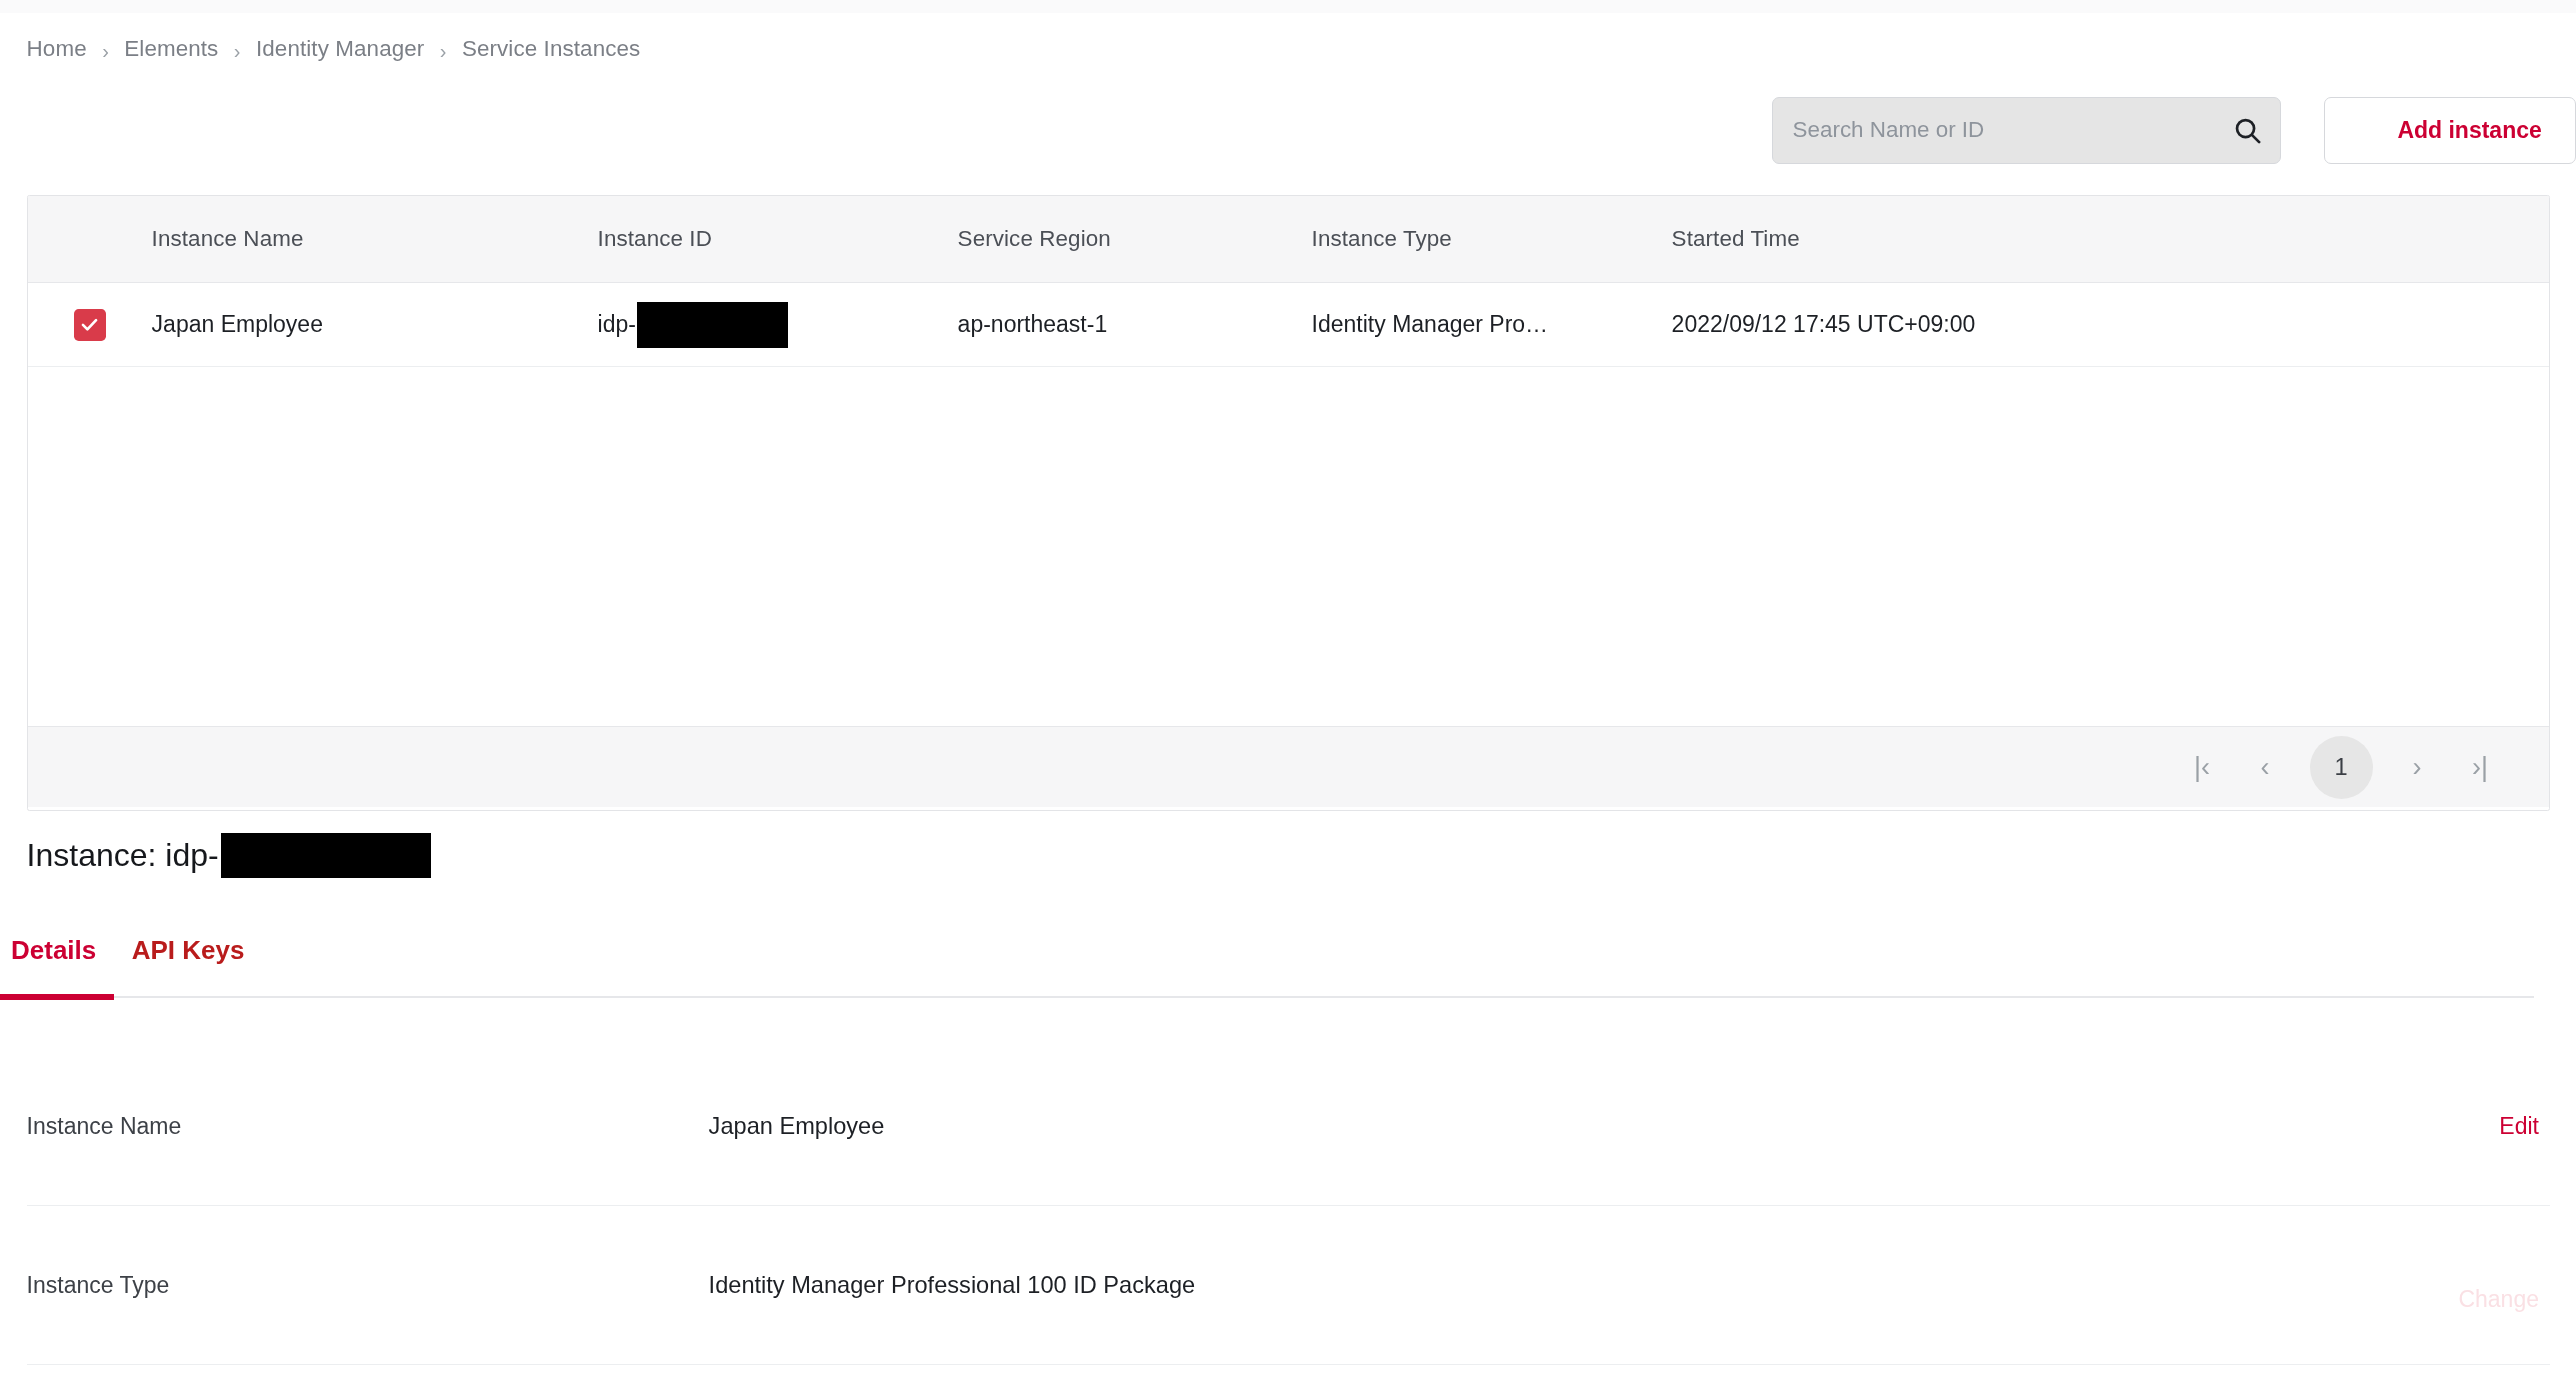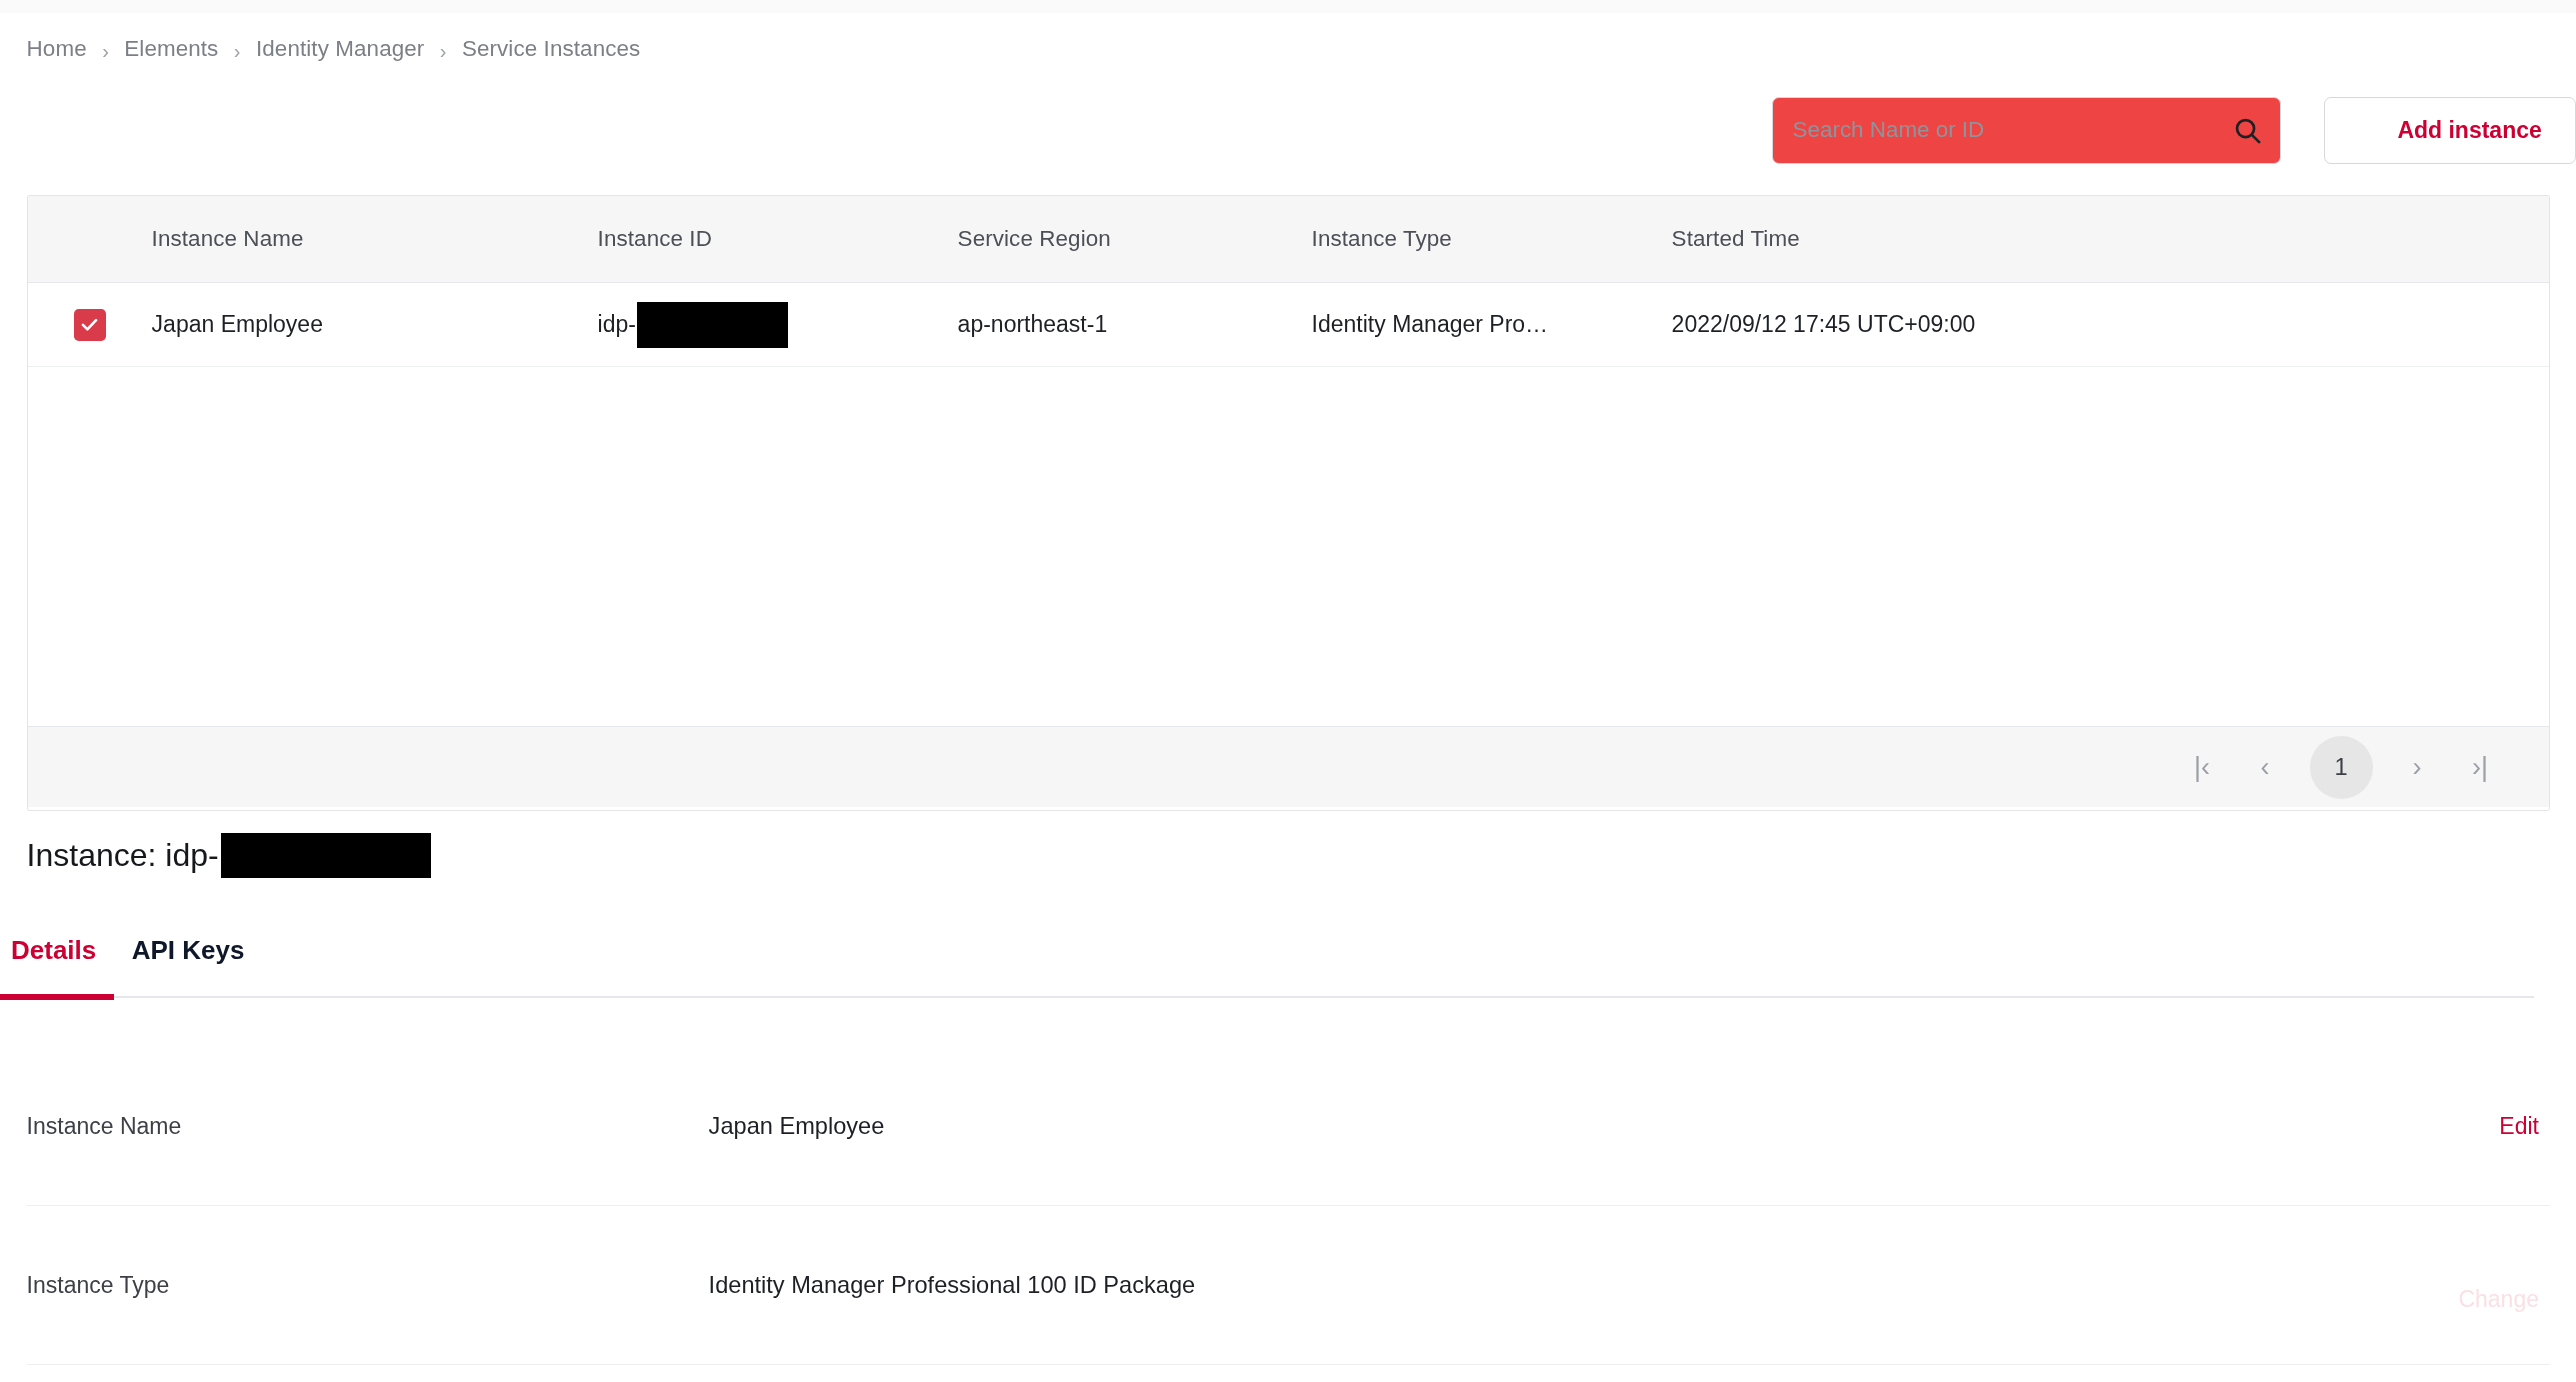--- a/index.html
+++ b/index.html
@@ -77,21 +77,21 @@
 
   
   .search-wrap {
     position: absolute;
     left: 1745px;
     top: 13.6px;
     width: 509px;
     height: 67px;
     border: 1.2px solid #d6d8dc;
     border-radius: 7px;
-    background: #ef4444;
+    background: #e5e5e5;
     display: flex;
     align-items: center;
   }
   .search-input {
     flex: 1;
     border: none;
     outline: none;
     background: transparent;
     font-family: "Liberation Sans", sans-serif;
     font-size: 22.4px;
@@ -266,21 +266,21 @@
     align-items: flex-start;
   }
   .tab {
     position: relative;
     height: 65px;
     display: flex;
     align-items: flex-start;
     padding: 2.4px 17.7px 0 17.7px;
     font-size: 26px;
     font-weight: bold;
-    color: #0f172a;
+    color: #b91c1c;
     cursor: pointer;
     white-space: nowrap;
   }
   .tab.active { color: #cc0033; }
   .tab.active::after {
     content: "";
     position: absolute;
     left: 0; right: 0;
     bottom: -2.4px;
     height: 6.5px;

